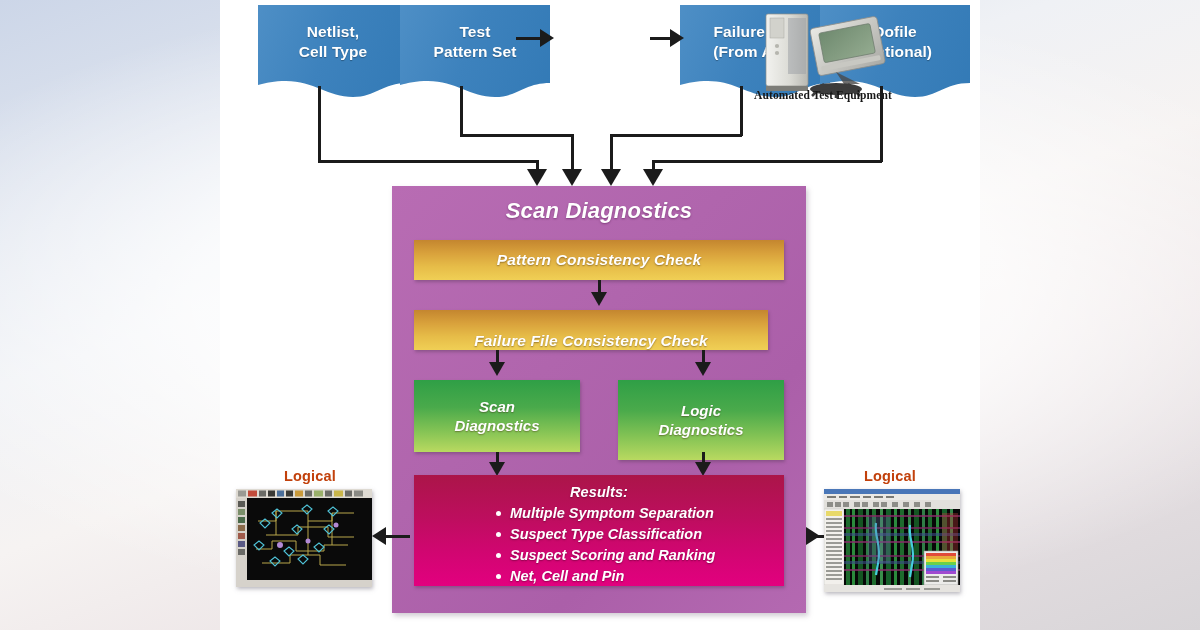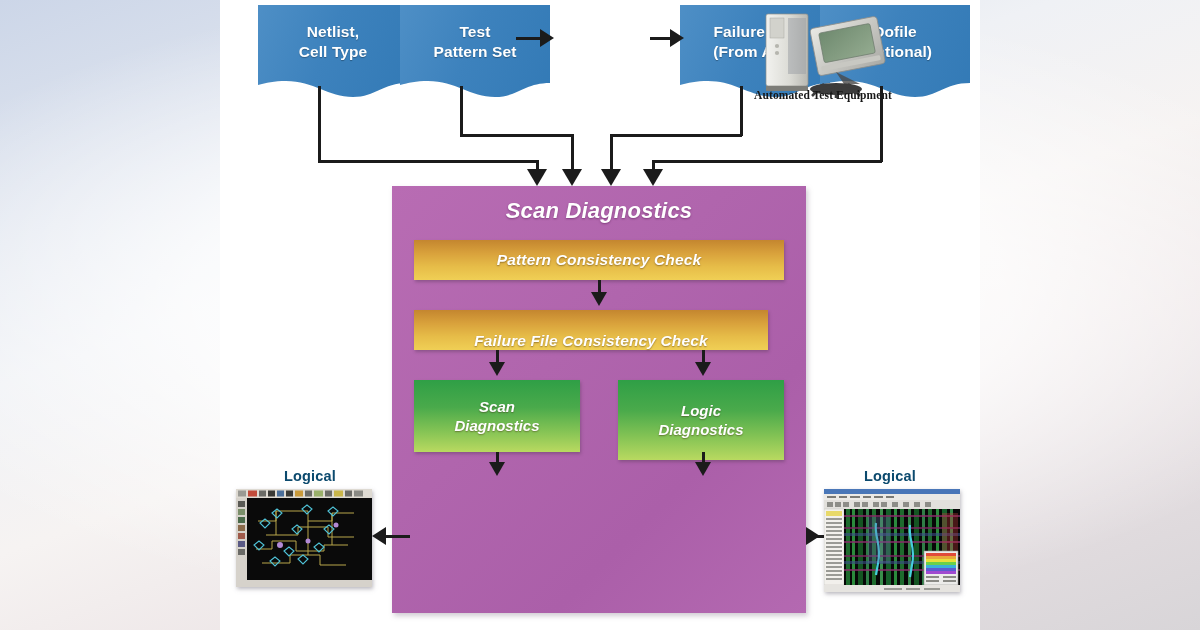--- a/index.html
+++ b/index.html
@@ -180,21 +180,21 @@
     width: 5px; height: 5px;
     border-radius: 50%;
     background: #ffffff;
   }
 
   
   .side-label {
     position: absolute;
     font-size: 14.5px;
     font-weight: bold;
-    color: #0c4a6e;
+    color: #c2410c;
     text-align: center;
     letter-spacing: 0.15px;
   }
   .thumb {
     position: absolute;
     box-shadow: 1px 2px 4px rgba(120,115,130,0.5);
     overflow: hidden;
   }
 </style>
 </head>
@@ -326,20 +326,29 @@
       <div class="pbox green" style="left:226px; top:194px; width:166px; height:80px;">
         <span class="bl">Logic</span>
         <span class="bl">Diagnostics</span>
       </div>
 
       <div class="ln v" style="left:104px; top:266px; height:12px;"></div>
       <div class="arrow-down sm" style="left:97px; top:276px;"></div>
       <div class="ln v" style="left:310px; top:266px; height:12px;"></div>
       <div class="arrow-down sm" style="left:303px; top:276px;"></div>
 
+      <div id="results">
+        <div id="results-title">Results:</div>
+        <ul id="results-list">
+          <li>Multiple Symptom Separation</li>
+          <li>Suspect Type Classification</li>
+          <li>Suspect Scoring and Ranking</li>
+          <li>Net, Cell and Pin</li>
+        </ul>
+      </div>
     </div>
 
     <div class="side-label" style="left:20px; top:468px; width:140px;">Logical</div>
     <div class="thumb" style="left:16px; top:489px; width:136px; height:98px;">
       <svg width="136" height="98" viewBox="0 0 136 98" xmlns="http://www.w3.org/2000/svg">
         <rect x="0" y="0" width="136" height="98" fill="#cfcfc9"></rect>
 
         <rect x="0" y="0" width="136" height="9" fill="#dedad2"></rect>
         <g>
           <rect x="2" y="1.5" width="8" height="6" fill="#9a9a94"></rect>

